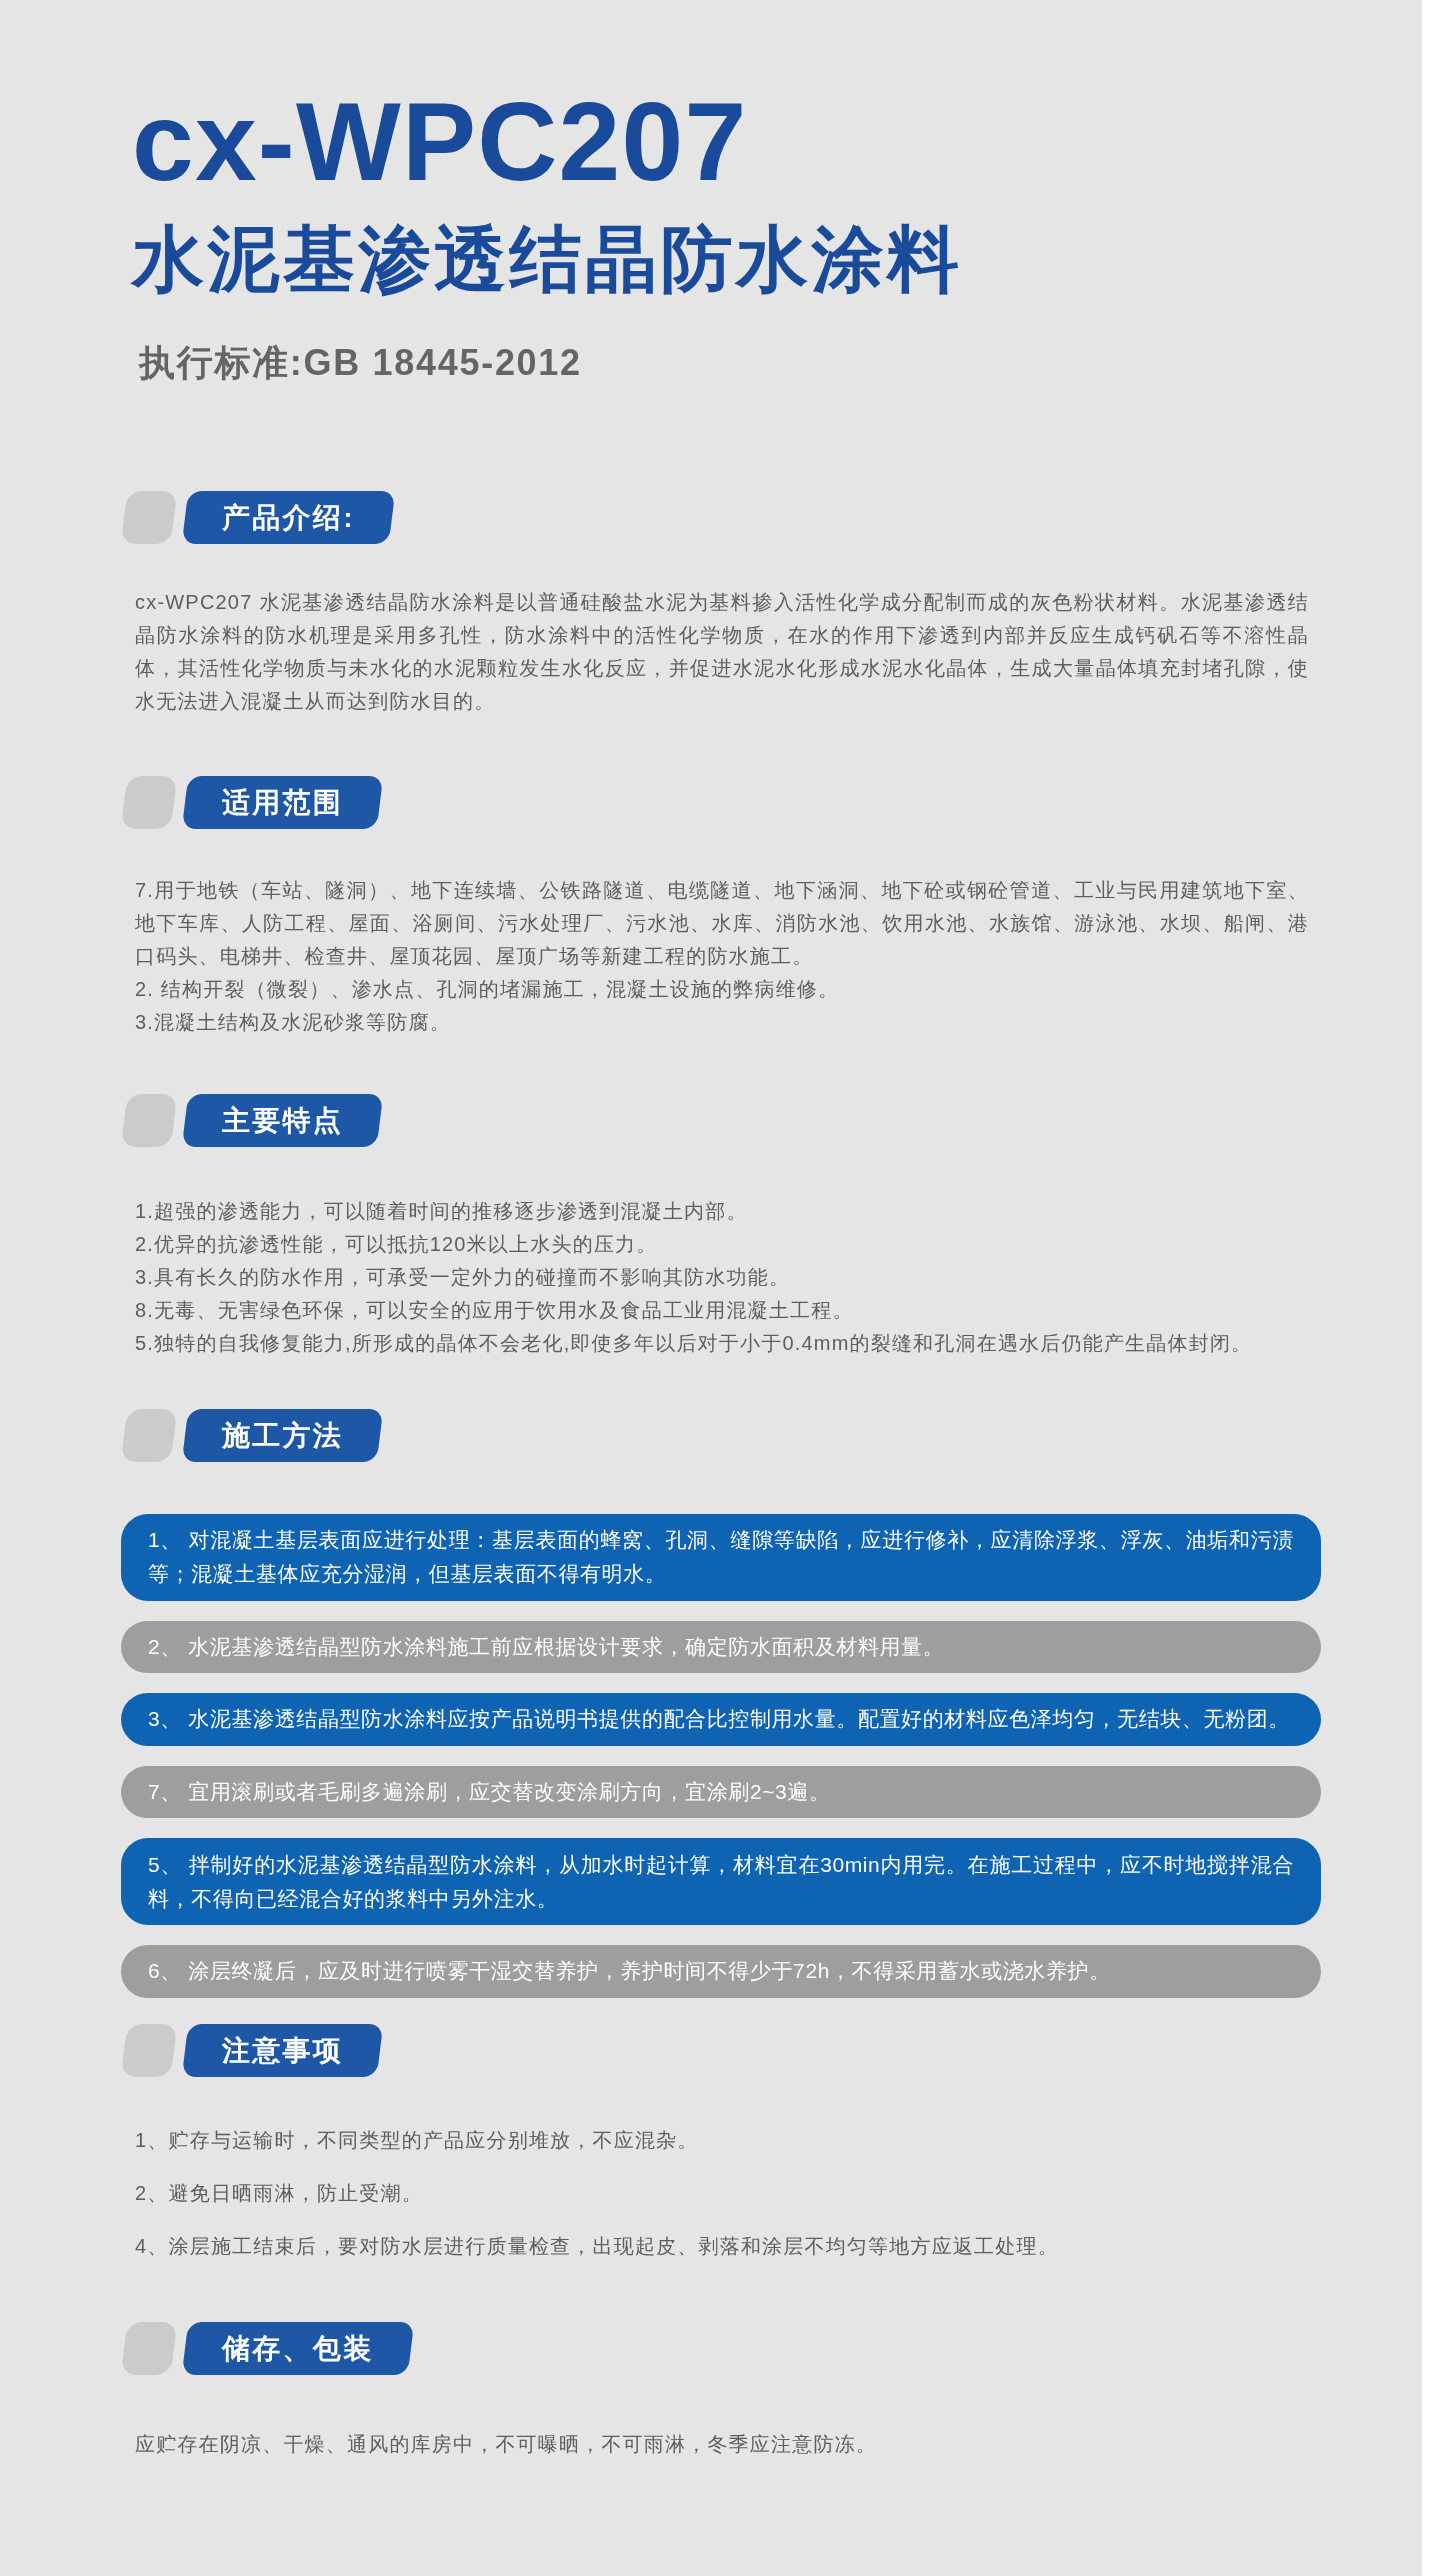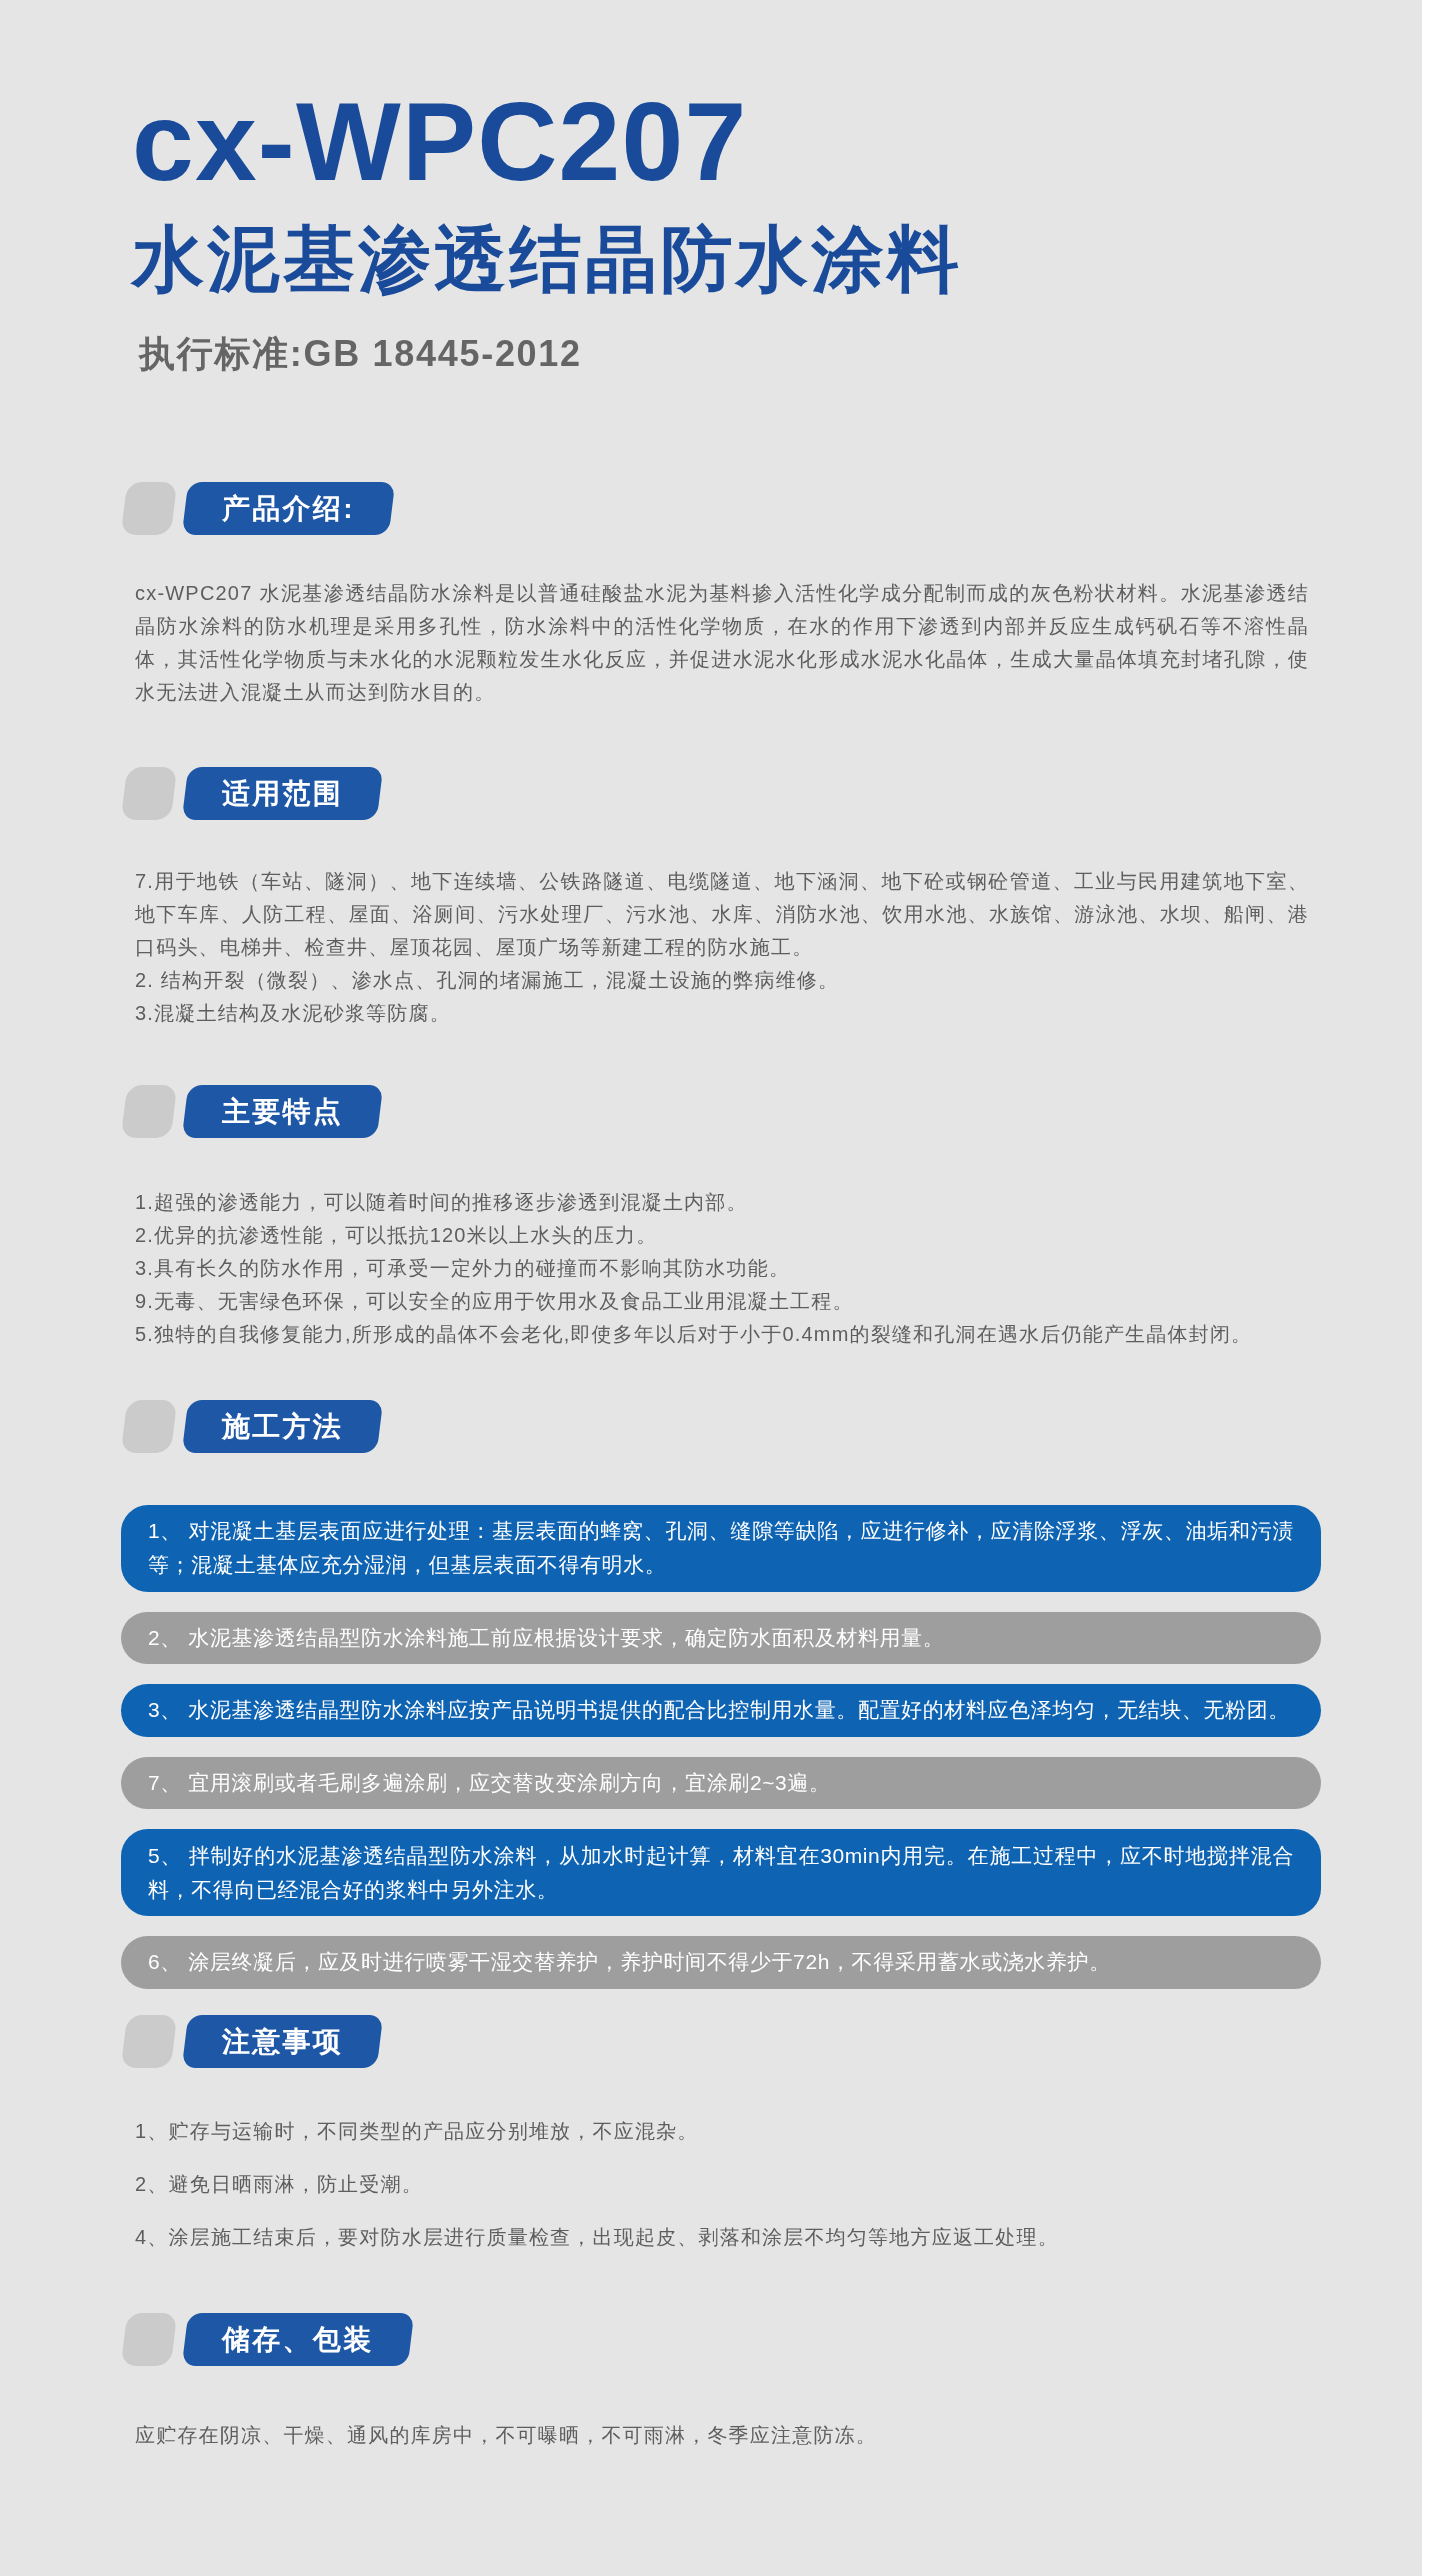--- a/index.html
+++ b/index.html
@@ -22,21 +22,21 @@
   }
   .product-name {
     margin: 24.4px 0 0 132px;
     font-size: 72px;
     line-height: 1.05;
     font-weight: 800;
     color: #1a4b9b;
     letter-spacing: 3.5px;
   }
   .standard-line {
-    margin: 32px 0 0 139px;
+    margin: 41px 0 0 139px;
     font-size: 36px;
     font-weight: 600;
     color: #656565;
     letter-spacing: 1.7px;
   }
   
   .section-tag {
     display: flex;
     align-items: stretch;
     height: 53px;
@@ -141,21 +141,21 @@
   <div class="section-tag tag-feat">
     <span class="tag-pill"></span>
     <span class="tag-body">
       <span class="tag-label">主要特点</span>
     </span>
   </div>
   <div class="body-text mt-feat">
     <p>1.超强的渗透能力，可以随着时间的推移逐步渗透到混凝土内部。</p>
     <p>2.优异的抗渗透性能，可以抵抗120米以上水头的压力。</p>
     <p>3.具有长久的防水作用，可承受一定外力的碰撞而不影响其防水功能。</p>
-    <p>9.无毒、无害绿色环保，可以安全的应用于饮用水及食品工业用混凝土工程。</p>
+    <p>8.无毒、无害绿色环保，可以安全的应用于饮用水及食品工业用混凝土工程。</p>
     <p>5.独特的自我修复能力,所形成的晶体不会老化,即使多年以后对于小于0.4mm的裂缝和孔洞在遇水后仍能产生晶体封闭。</p>
   </div>
 
   <div class="section-tag tag-method">
     <span class="tag-pill"></span>
     <span class="tag-body">
       <span class="tag-label">施工方法</span>
     </span>
   </div>
   <div class="steps">

